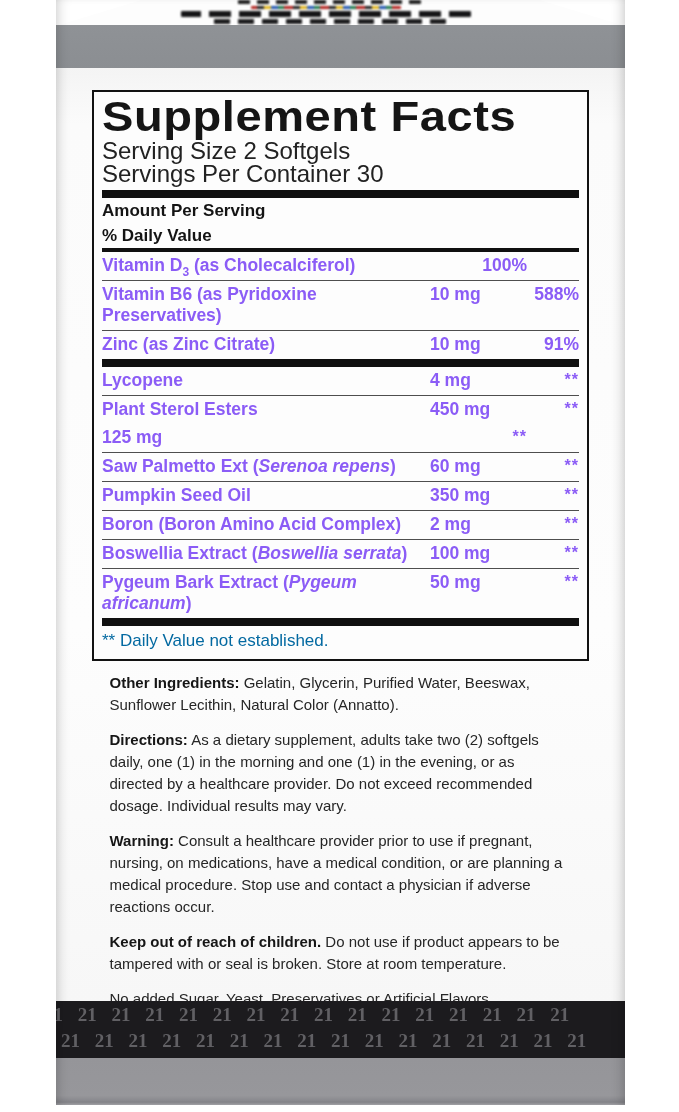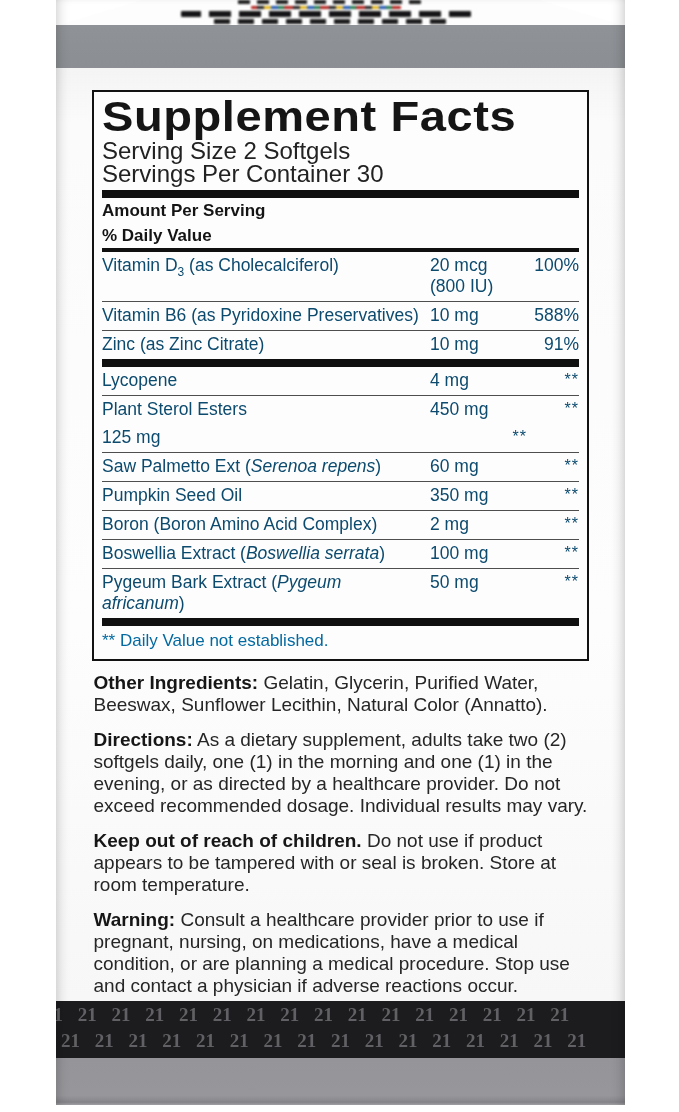--- a/index.html
+++ b/index.html
@@ -37,33 +37,33 @@
     padding:3px 8px 5px;}
   .facts-title{font-size:42px;line-height:44px;font-weight:900;color:#151515;
     letter-spacing:.5px;transform:scaleX(1.12);transform-origin:left center;white-space:nowrap;}
   .serving{font-size:24px;line-height:23px;color:#222;}
   .bar8{height:8px;background:#101010;}
   .bar8.after-serv{margin-top:5px;}
   .hdr{display:flex;justify-content:space-between;font-weight:bold;font-size:17px;
     line-height:25px;color:#141414;flex-direction:column;}
   .bar4{height:4px;background:#101010;}
   .frow{display:grid;grid-template-columns:1fr 97px 52px;align-items:start;
-    font-size:17.5px;line-height:21px;padding:3px 0 4px;color:#0c4a6e;}
+    font-size:17.5px;line-height:21px;padding:3px 0 4px;color:#8b5cf6;font-weight:bold;}
   .frow .fname{padding-right:4px;}
   .frow.indent .fname{padding-left:16px;}
   .famt{text-align:left;}
   .fdv{text-align:right;}
   .fdv.est{letter-spacing:1px;font-size:16px;position:relative;top:-1px;}
   sub{font-size:12px;line-height:0;}
   .sep{border-top:1px solid #4e4e4e;}
   .footnote{font-size:17px;line-height:22px;padding:4px 0 2px;color:#0369a1;}
 
   
   .sections{width:494px;margin:11px auto 0;}
-  .sect{margin:0 0 13px;font-size:19px;line-height:22px;color:#262626;}
+  .sect{margin:0 16px 13px;font-size:15px;line-height:22px;color:#262626;}
   .sect b{color:#161616;}
 
   
   .band-black{position:absolute;left:0;top:1001px;width:569px;height:57px;
     background:var(--band-black,#1c1b1e);overflow:hidden;padding-top:1px;box-sizing:border-box;}
   .row21{font-family:"Liberation Serif", serif;font-weight:bold;font-size:19px;
     line-height:26px;color:var(--logo-color,#616064);white-space:nowrap;word-spacing:10px;
     margin-left:-12px;}
   .row21.b{margin-left:5px;}
   .band-bgray{position:absolute;left:0;top:1058px;width:569px;height:47px;
@@ -97,21 +97,20 @@
         <div class="serving">Servings Per Container 30</div>
         <div class="bar8 after-serv"></div>
         <div class="hdr">
           <span>Amount Per Serving</span>
           <span>% Daily Value</span>
         </div>
         <div class="bar4"></div>
         <div id="facts-rows">
             <div class="frow">
               <span class="fname">Vitamin D<sub>3</sub> (as Cholecalciferol)</span>
-              <span class="famt">20 mcg<br>(800 IU)</span>
               <span class="fdv">100%</span>
             </div>
             <div class="sep"></div>
             <div class="frow">
               <span class="fname">Vitamin B6 (as Pyridoxine Preservatives)</span>
               <span class="famt">10 mg</span>
               <span class="fdv">588%</span>
             </div>
             <div class="sep"></div>
             <div class="frow">
@@ -166,22 +165,22 @@
               <span class="fdv est">**</span>
             </div>
           </div>
         <div class="bar8"></div>
         <div class="footnote">** Daily Value not established.</div>
       </div>
 
       <div class="sections" id="sections">
           <p class="sect"><b>Other Ingredients:</b> Gelatin, Glycerin, Purified Water, Beeswax, Sunflower Lecithin, Natural Color (Annatto).</p>
           <p class="sect"><b>Directions:</b> As a dietary supplement, adults take two (2) softgels daily, one (1) in the morning and one (1) in the evening, or as directed by a healthcare provider. Do not exceed recommended dosage. Individual results may vary.</p>
+          <p class="sect"><b>Warning:</b> Consult a healthcare provider prior to use if pregnant, nursing, on medications, have a medical condition, or are planning a medical procedure. Stop use and contact a physician if adverse reactions occur.</p>
           <p class="sect"><b>Keep out of reach of children.</b> Do not use if product appears to be tampered with or seal is broken. Store at room temperature.</p>
-          <p class="sect"><b>Warning:</b> Consult a healthcare provider prior to use if pregnant, nursing, on medications, have a medical condition, or are planning a medical procedure. Stop use and contact a physician if adverse reactions occur.</p>
           <p class="sect">No added Sugar, Yeast, Preservatives or Artificial Flavors.</p>
         </div>
     </div>
 
     <div class="band-black">
       <div class="row21" id="row21a">21 21 21 21 21 21 21 21 21 21 21 21 21 21 21 21</div>
       <div class="row21 b" id="row21b">21 21 21 21 21 21 21 21 21 21 21 21 21 21 21 21</div>
     </div>
 
     <div class="band-bgray"></div>

